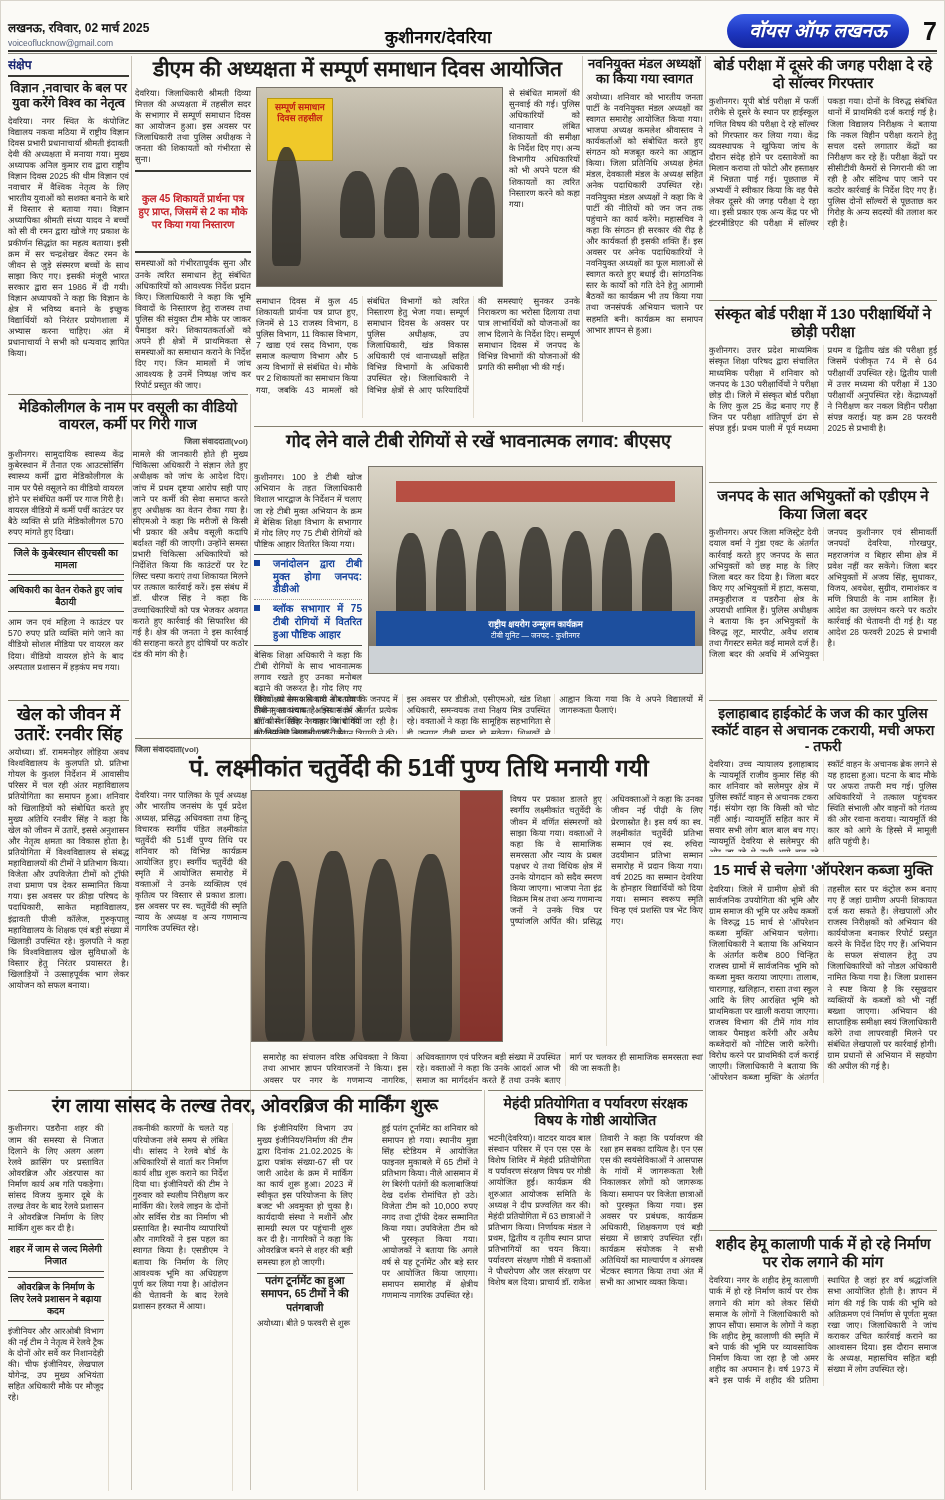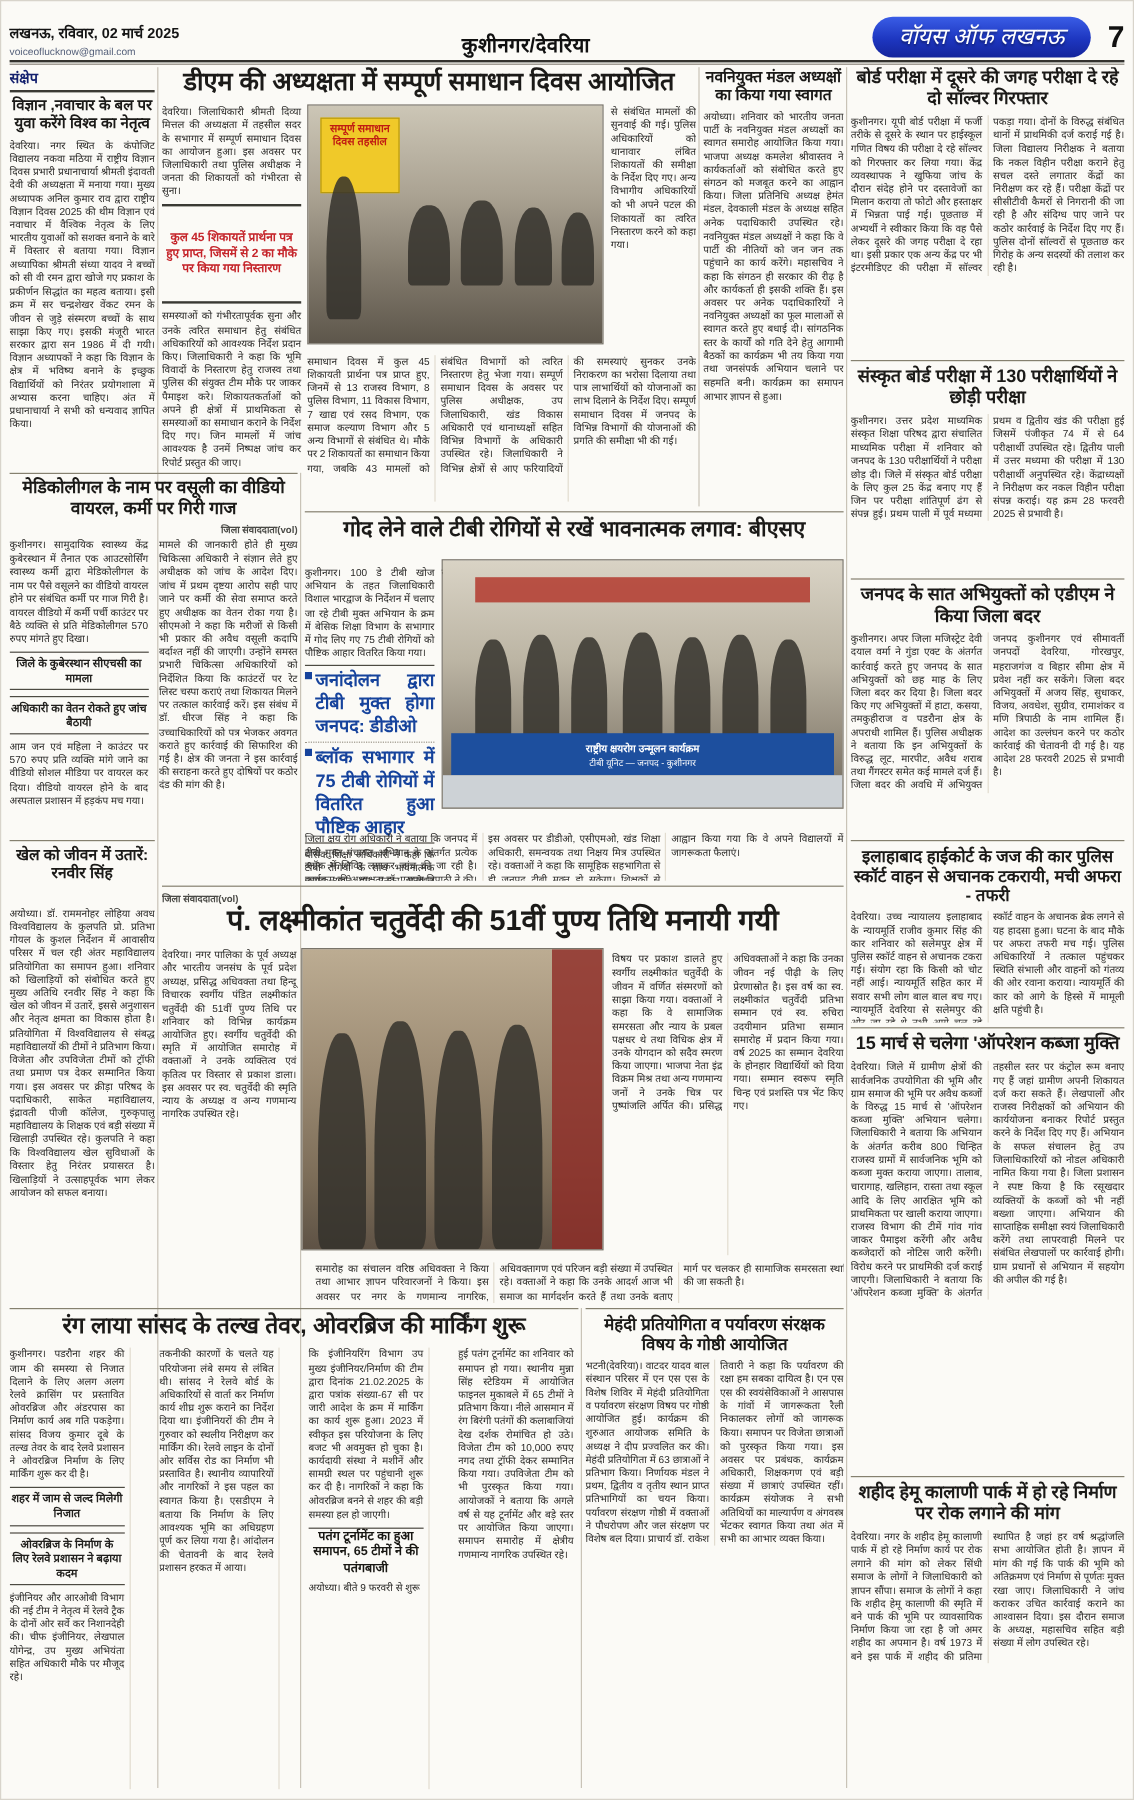--- a/index.html
+++ b/index.html
@@ -12,21 +12,21 @@
   .sheet{position:relative;width:945px;height:1500px;background:var(--paper);margin:0 auto;
          overflow:hidden;box-shadow:inset 0 0 0 1px #d8d4cb}
   
   .masthead{position:absolute;left:8px;top:6px;width:929px;height:42px;display:flex;align-items:flex-end;justify-content:space-between}
   .m-left{display:flex;flex-direction:column;gap:2px}
   .m-date{font-size:12px;font-weight:700;color:#141414}
   .m-email{font-size:8.5px;color:#55607a}
   .m-edition{font-size:17px;font-weight:700;color:#101010;letter-spacing:.3px}
   .m-right{display:flex;align-items:center}
   .m-brand{background:linear-gradient(180deg,#3a5de6 0%,#1d36c0 55%,#14249b 100%);color:#fff;
-           font-style:italic;font-weight:400;font-size:19px;padding:3px 22px 5px;border-radius:18px;
+           font-style:italic;font-weight:700;font-size:19px;padding:3px 22px 5px;border-radius:18px;
            text-shadow:0 1px 2px rgba(0,0,0,.4)}
   .m-page{font-size:25px;font-weight:700;color:#111;margin-left:14px}
   .mastrule{position:absolute;left:8px;top:50px;width:929px;height:2px;background:#33322e}
   .mastrule2{position:absolute;left:8px;top:53px;width:929px;height:1px;background:#8a867c}
   
   .art{position:absolute;overflow:hidden}
   .art h2{color:var(--ink);font-weight:700;line-height:1.18;text-align:center}
   .body{font-size:8.4px;line-height:1.32;text-align:justify;color:var(--body)}
   .cols2{column-count:2;column-gap:9px;column-rule:1px solid #e2dccf}
   .cols3{column-count:3;column-gap:9px;column-rule:1px solid #e2dccf}
@@ -62,37 +62,37 @@
   .dm-grid{position:relative;height:330px}
   .dm-left{position:absolute;left:0;top:0;width:116px;height:100%}
   .dm-right{position:absolute;left:374px;top:0;width:71px;height:202px}
   .dm-bottom{position:absolute;left:121px;top:208px;width:324px;height:122px}
   .inset{margin:5px 0;padding:20px 1px;border-top:2px solid #3a3a34;border-bottom:2px solid #3a3a34;
          color:var(--red);font-weight:700;font-size:10px;text-align:center;line-height:1.3}
   
   .b-mandal h2{font-size:13px;margin-bottom:5px}
   .b-solver h2,.b-sanskrit h2,.b-badar h2,.b-operation h2,.b-shaheed h2{font-size:15px;margin-bottom:5px}
   .b-highcourt h2{font-size:14px;margin-bottom:4px}
-  .b-khel h2{font-size:13px;margin-bottom:20px}
+  .b-khel h2{font-size:17px;margin-bottom:2px}
   .b-mehndi h2{font-size:14px;margin-bottom:5px}
   
   .b-medicolegal h2{font-size:14.5px;margin-bottom:2px}
   .ml-byline{text-align:right;margin-bottom:3px}
   .ml-grid{display:flex;gap:9px}
   .ml-col{width:50%}
   .subbox{border-top:1.5px solid #4c4a42;border-bottom:1.5px solid #4c4a42;padding:3px 1px;margin:5px 0;
           font-weight:700;font-size:9.3px;text-align:center;line-height:1.3;color:#201f1c}
   
   .b-tb h2{font-size:18px;margin-bottom:20px}
   .tb-grid{position:relative;height:278px}
   .tb-left{position:absolute;left:0;top:0;width:108px;height:216px}
   .tb-above{position:absolute;left:114px;top:0;width:335px;height:20px}
   .tb-bottom{position:absolute;left:0;top:222px;width:449px;height:56px}
   .tb-bullets{border-top:1.5px solid #4c4a42;border-bottom:1.5px solid #4c4a42;margin:4px 0}
-  .bl{font-weight:700;color:var(--blue);font-size:15px;line-height:1.28;padding:3px 0;display:flex;gap:3px}
+  .bl{font-weight:700;color:var(--blue);font-size:10px;line-height:1.28;padding:3px 0;display:flex;gap:13px}
   .bl+.bl{border-top:1px dotted #9a9588}
   .sq{flex:0 0 auto;width:6px;height:6px;background:var(--blue);margin-top:2px}
   
   .b-punya h2{font-size:24px;margin:0 0 8px}
   .pn-grid{position:relative;height:296px}
   .pn-left{position:absolute;left:0;top:0;width:112px;height:100%}
   .pn-right{position:absolute;left:375px;top:4px;width:193px;height:252px}
   .pn-bottom{position:absolute;left:128px;top:262px;width:451px;height:34px}
   
   .b-rang h2{font-size:19px;margin-bottom:6px}

